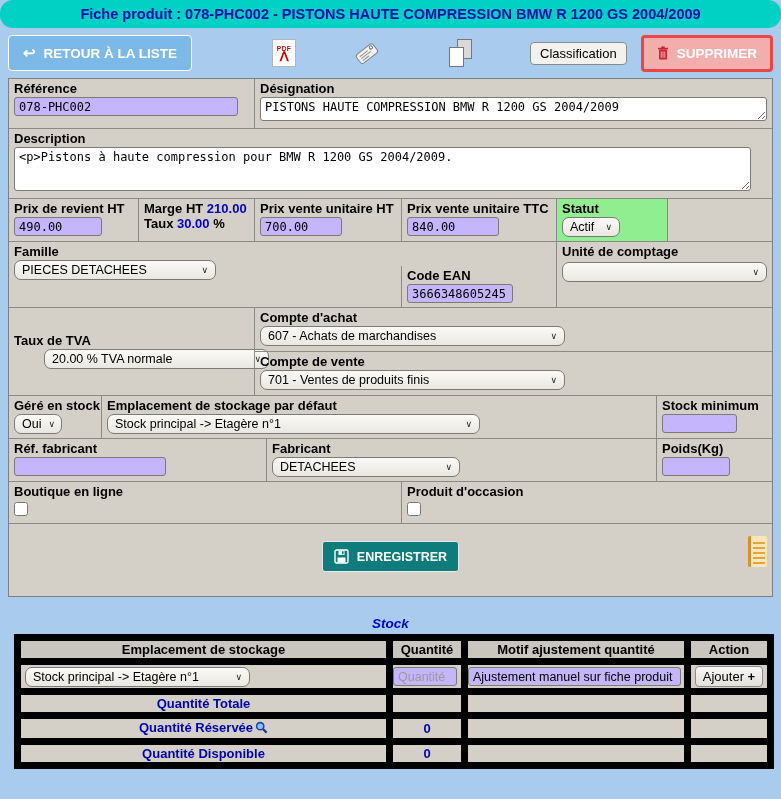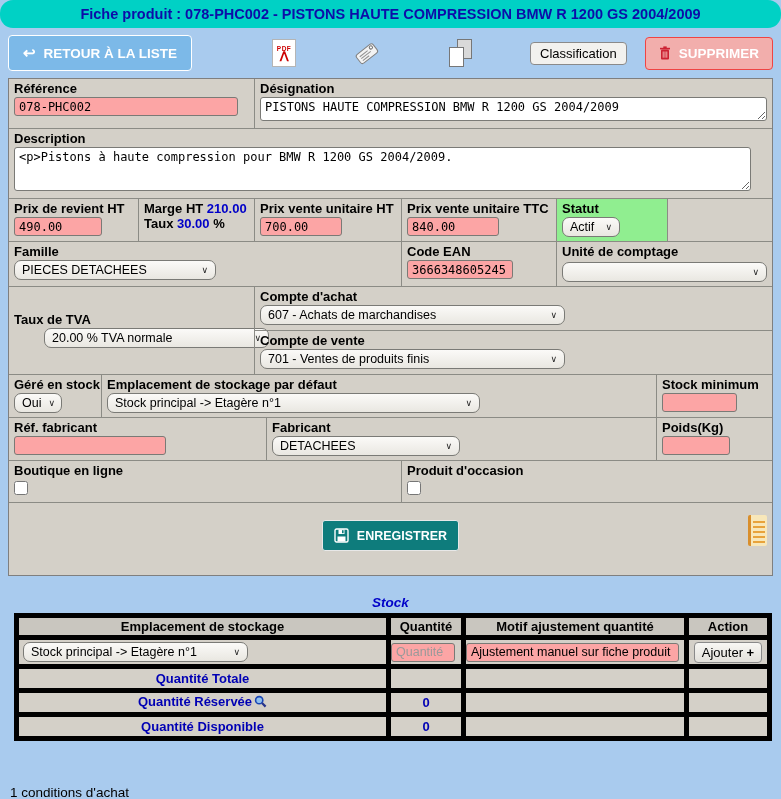--- a/index.html
+++ b/index.html
@@ -34,34 +34,34 @@
   .icon-tag { margin-left:56px; width:30px; height:28px; }
   .icon-copy { margin-left:66px; width:24px; height:28px; position:relative; }
   .icon-copy .back  { position:absolute; right:0; top:0; width:15px; height:20px; background:#d9d9d9; border:1px solid #777; }
   .icon-copy .front { position:absolute; left:1px; bottom:0; width:15px; height:20px; background:#fff; border:1px solid #777; }
   .btn-classification {
     margin-left:58px; background:#f2f1ee; border:1px solid #8a8a8a; border-radius:4px;
     padding:3px 9px; font-size:13px; cursor:pointer; font-family:"Liberation Sans", sans-serif;
   }
   .btn-supprimer {
     margin-left:auto; display:inline-flex; align-items:center; gap:8px;
-    background:#F2AEAC; border:1px solid #ef4444; border-radius:4px;
+    background:#F2AEAC; border:3px solid #ef4444; border-radius:4px;
     color:#fff; font-weight:bold; font-size:13.5px; padding:8px 13px; cursor:pointer;
     font-family:"Liberation Sans", sans-serif;
   }
   
   .form-panel { margin:0 8px; background:#D4D0C8; border:1px solid #7F7F7F; }
   .frow { display:flex; border-top:1px solid #8B8B85; }
   .frow:first-child { border-top:none; }
   .fcell { padding:2px 5px 4px; border-left:1px solid #8B8B85; }
   .fcell:first-child { border-left:none; }
   .flabel { font-weight:bold; display:block; margin-bottom:1px; white-space:nowrap; }
   .txt {
     border:1px solid #7a7a76; border-radius:3px; height:19px; padding:0 4px;
-    font-family:"DejaVu Sans Mono", monospace; font-size:12px; background:#fca5a5;
+    font-family:"DejaVu Sans Mono", monospace; font-size:12px; background:#c4b5fd;
   }
   .txt::placeholder, textarea::placeholder, .ph::placeholder { color:#9a9a9a; font-family:"Liberation Sans", sans-serif; }
   textarea {
     border:1px solid #7a7a76; border-radius:3px; background:#fff;
     font-family:"DejaVu Sans Mono", monospace; font-size:12px; padding:2px 4px;
     resize:both;
   }
   .sel {
     display:inline-flex; align-items:center; justify-content:space-between;
     background:linear-gradient(#fbfaf8,#e9e7e1); border:1px solid #7a7a76; border-radius:7px;
@@ -88,21 +88,21 @@
     padding:6px 2px 3px;
   }
   .scroll-icon .lines { height:100%;
     background:repeating-linear-gradient(#E8A33B 0 2px, transparent 2px 5px); }
   
   .section-title {
     color:#0000C8; font-weight:bold; font-style:italic; font-size:13.5px; text-align:center;
   }
   .stock-title { margin-top:19px; }
   table.grid { border-collapse:collapse; margin:3px 14px 0; width:753px; table-layout:fixed; }
-  .grid th, .grid td { border:5px solid #000000; padding:1px 0; font-size:13px; overflow:hidden; }
+  .grid th, .grid td { border:7px solid #000000; padding:1px 0; font-size:13px; overflow:hidden; }
   .grid th { background:#C9C6BF; font-weight:bold; text-align:center; white-space:nowrap; }
   .stock-table td { background:#D4D0C8; height:24px; }
   .bluecell { color:#0000B4; font-weight:bold; text-align:center; font-size:13.5px; }
   .btn-std {
     background:linear-gradient(#f8f7f4,#e2e0da); border:1px solid #8a8a8a; border-radius:4px;
     padding:2px 7px; font-size:13px; cursor:pointer; font-family:"Liberation Sans", sans-serif; white-space:nowrap;
   }
   .plus { font-weight:900; font-size:13px; }
   .mag { vertical-align:-2px; margin-left:2px; }
   .cond-count { margin:44px 0 0 10px; font-size:13.5px; }
@@ -206,21 +206,21 @@
   </div>
 
   <div class="frow">
     <div class="fcell" style="width:392px;">
       <span class="flabel">Famille</span>
       <div class="sel" style="width:202px;">
         <span>PIECES DETACHEES</span>
         <span class="arrow">∨</span>
       </div>
     </div>
-    <div class="fcell" style="width:155px;">
+    <div class="fcell" style="width:155px;margin-top:24px;">
       <span class="flabel" style="font-weight:bold;">Code EAN</span>
       <input class="txt" style="width: 106px;" value="3666348605245">
     </div>
     <div class="fcell" style="flex:1;">
       <span class="flabel">Unité de comptage</span>
       <div class="sel" style="width:100%;">
         <span></span>
         <span class="arrow">∨</span>
       </div>
     </div>

